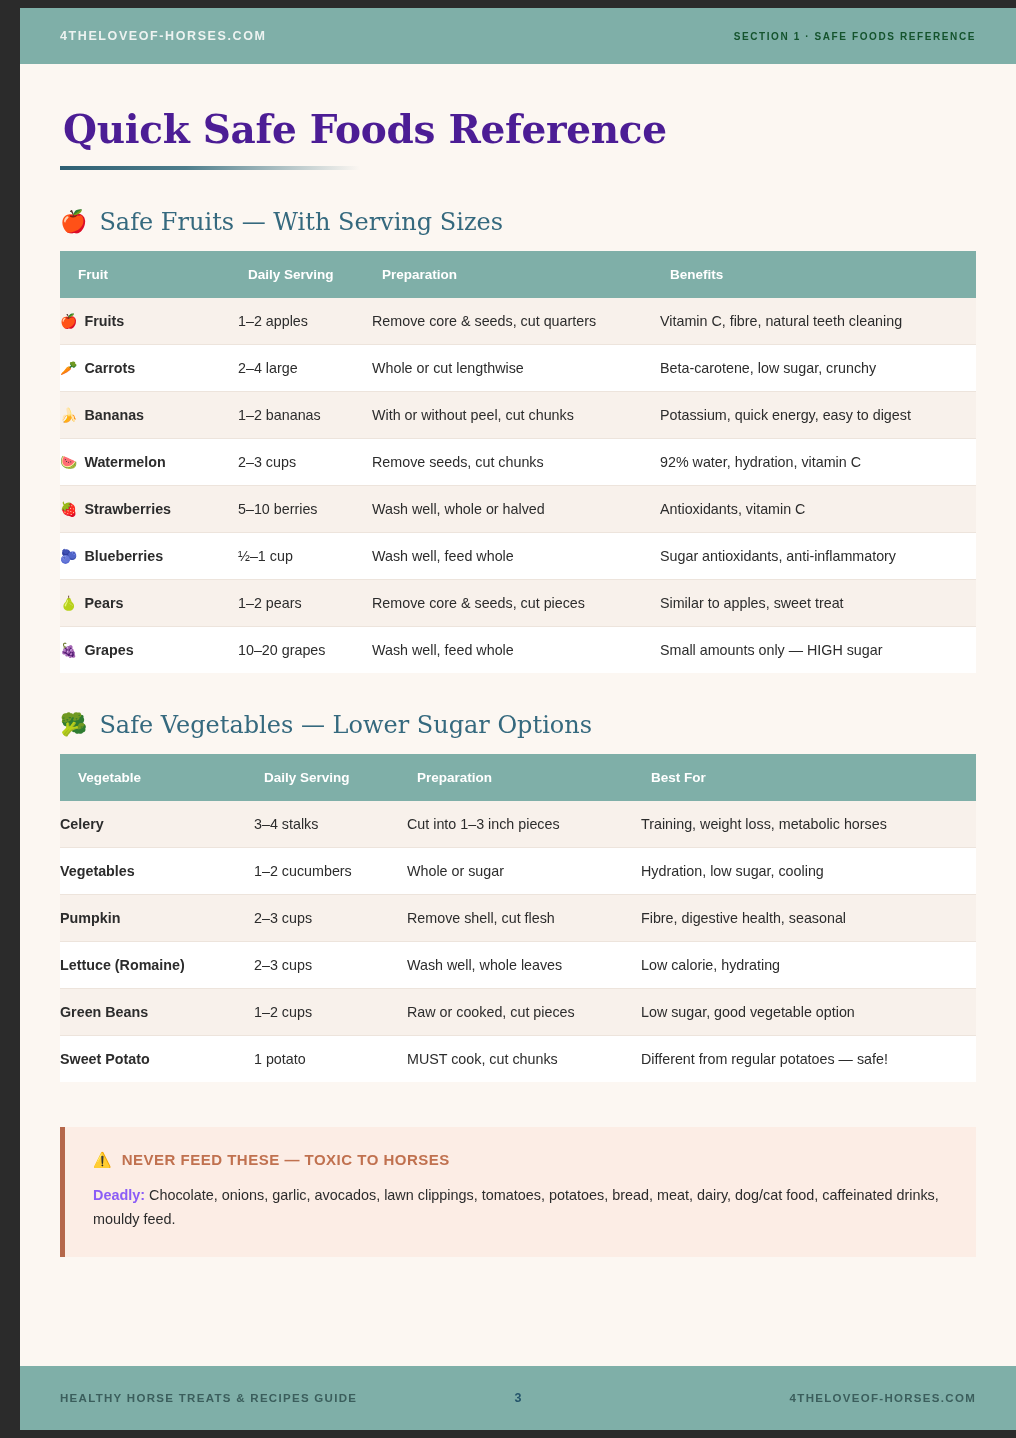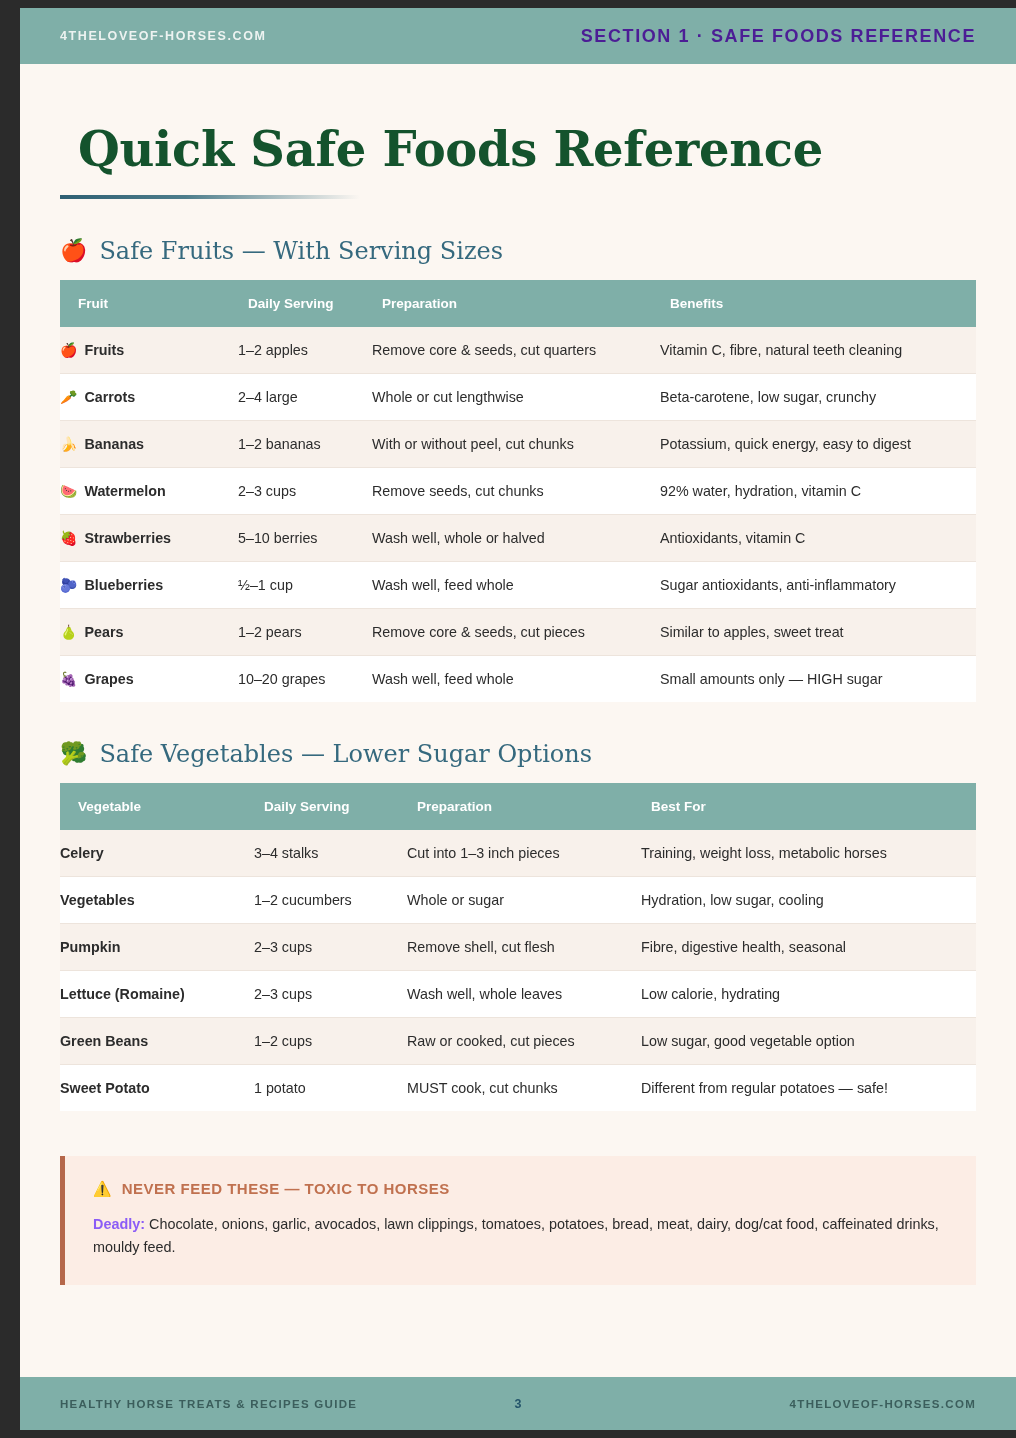--- a/index.html
+++ b/index.html
@@ -34,39 +34,39 @@
     padding: 0 40px 0 40px;
     box-sizing: border-box;
   }
   .top-bar-left {
     font-size: 12.5px;
     letter-spacing: 1.6px;
     font-weight: 700;
     color: #EDF3F1;
   }
   .top-bar-right {
-    font-size: 18px;
+    font-size: 10px;
     letter-spacing: 1.6px;
     font-weight: 700;
-    color: #4c1d95;
+    color: #14532d;
   }
 
   
   .content {
     padding: 40px 40px 0 40px;
     box-sizing: border-box;
   }
 
   .page-title {
     font-family: "DejaVu Serif", serif;
-    font-size: 48px;
+    font-size: 39px;
     line-height: 1.14;
     font-weight: 700;
-    color: #14532d;
-    margin: 18px;
+    color: #4c1d95;
+    margin: 3px;
     letter-spacing: -0.3px;
   }
   .title-rule {
     margin-top: 15px;
     width: 300px;
     height: 4px;
     background: linear-gradient(to right, #2E5F73 0%, #4E7E8C 42%, rgba(252,247,242,0) 100%);
   }
 
   
@@ -169,21 +169,21 @@
     color: #2C2C2C;
   }
   .warn-body b { color: #8b5cf6; }
 
   
   .footer {
     position: absolute;
     left: 0;
     bottom: 0;
     width: 996px;
-    height: 53px;
+    height: 64px;
     background: #7FAFA8;
     display: flex;
     align-items: center;
     padding: 0 40px;
     box-sizing: border-box;
   }
   .footer-left {
     flex: 1;
     font-size: 11.5px;
     letter-spacing: 1.3px;

